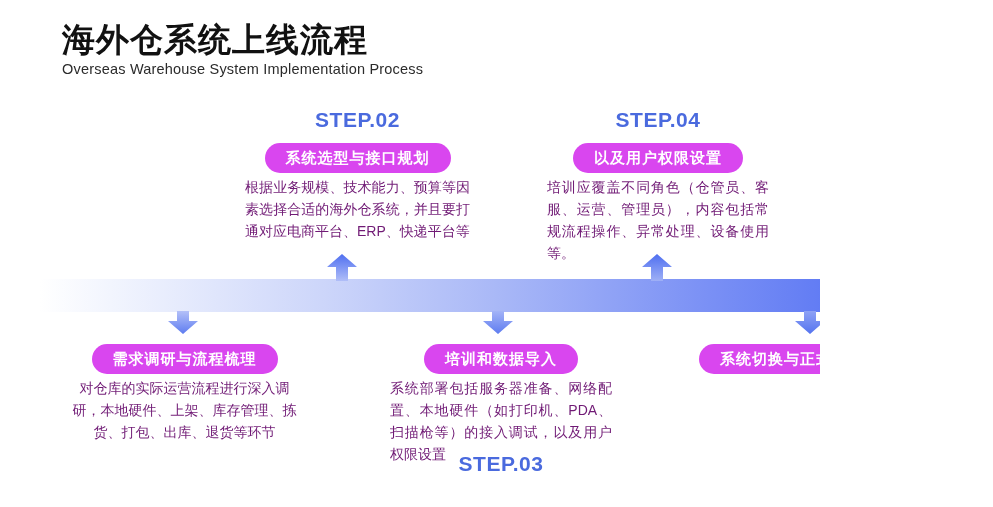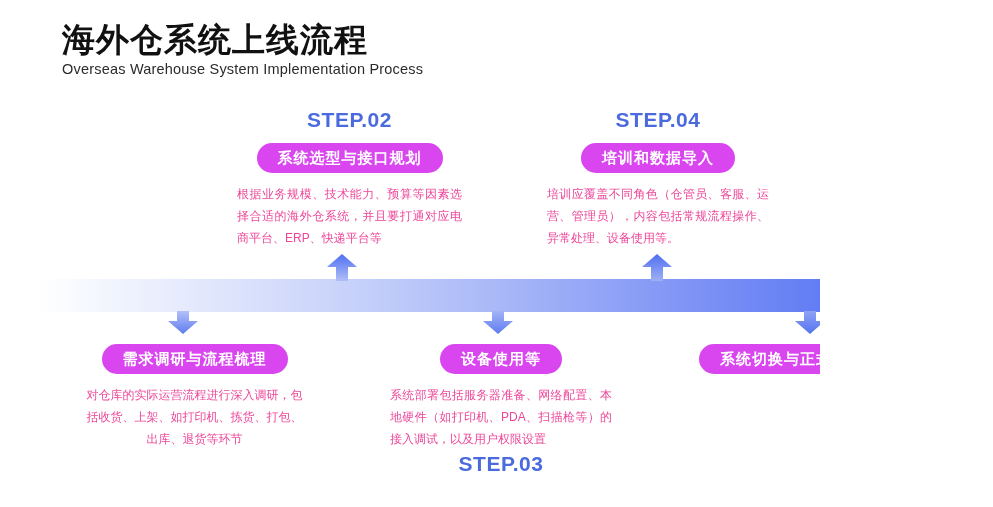--- a/index.html
+++ b/index.html
@@ -33,43 +33,43 @@
   
   .conn{position:absolute;}
   .conn svg{display:block;}
   .up2{left:327px;top:254px;}
   .up4{left:642px;top:254px;}
   .dn1{left:168px;top:311px;}
   .dn3{left:483px;top:311px;}
   .dn5{left:795px;top:311px;}
   
   .col{position:absolute;text-align:center;}
-  .col-1{left:82px; top:340px;width:225px;}
-  .col-2{left:237px;top:108px;width:225px;}
+  .col-1{left:72px; top:340px;width:225px;}
+  .col-2{left:245px;top:108px;width:225px;}
   .col-3{left:390px;top:340px;width:222px;}
   .col-4{left:547px;top:108px;width:222px;}
   .col-5{left:682px;top:340px;width:220px;}
   .step-label{
     font-size:21px;font-weight:bold;color:#4a6ade;letter-spacing:.5px;
   }
   .col-top .step-label{margin-bottom:11px;}
   .col-bot{padding-top:4px;}
   .col-bot .step-label{
     position:absolute;left:0;right:0;top:112px;
   }
   .pill{
     display:inline-block;
     background:#d946ef;color:#ffffff;
     font-size:15px;font-weight:bold;letter-spacing:1px;
     padding:7px 21px;border-radius:16px;line-height:16px;
     white-space:nowrap;
   }
   .desc{
-    margin-top:10px;
-    font-size:12px;line-height:22px;color:#ec4899;
+    margin-top:3px;
+    font-size:14px;line-height:22px;color:#701a75;
     text-align:justify;text-justify:inter-ideograph;
   }
   .col-1 .desc{text-align:center;}
 </style>
 </head>
 <body>
 
 <div id="canvas">
 
   <div class="hdr">
@@ -131,38 +131,38 @@
         <stop offset="0" stop-color="#8ea2f5"></stop>
             <stop offset="1" stop-color="#5574ef"></stop>
       </linearGradient>
         </defs>
       <polygon points="9,0 21,0 21,10 30,10 15,23 0,10 9,10" fill="url(#gd5)"></polygon>
     </svg>
   </div>
 
   <div class="col col-1 col-bot">
     <div><span class="pill">需求调研与流程梳理</span></div>
-    <div class="desc">对仓库的实际运营流程进行深入调研，包括收货、上架、如打印机、拣货、打包、出库、退货等环节</div>
+    <div class="desc">对仓库的实际运营流程进行深入调研，本地硬件、上架、库存管理、拣货、打包、出库、退货等环节</div>
   </div>
 
   <div class="col col-2 col-top">
     <div class="step-label">STEP.02</div>
     <div><span class="pill">系统选型与接口规划</span></div>
     <div class="desc">根据业务规模、技术能力、预算等因素选择合适的海外仓系统，并且要打通对应电商平台、ERP、快递平台等</div>
   </div>
 
   <div class="col col-3 col-bot">
-    <div><span class="pill">设备使用等</span></div>
+    <div><span class="pill">培训和数据导入</span></div>
     <div class="desc">系统部署包括服务器准备、网络配置、本地硬件（如打印机、PDA、扫描枪等）的接入调试，以及用户权限设置</div>
     <div class="step-label">STEP.03</div>
   </div>
 
   <div class="col col-4 col-top">
     <div class="step-label">STEP.04</div>
-    <div><span class="pill">培训和数据导入</span></div>
+    <div><span class="pill">以及用户权限设置</span></div>
     <div class="desc">培训应覆盖不同角色（仓管员、客服、运营、管理员），内容包括常规流程操作、异常处理、设备使用等。</div>
   </div>
 
   <div class="col col-5 col-bot">
     <div><span class="pill">系统切换与正式上线</span></div>
   </div>
 
 </div>
 
 </body></html>

